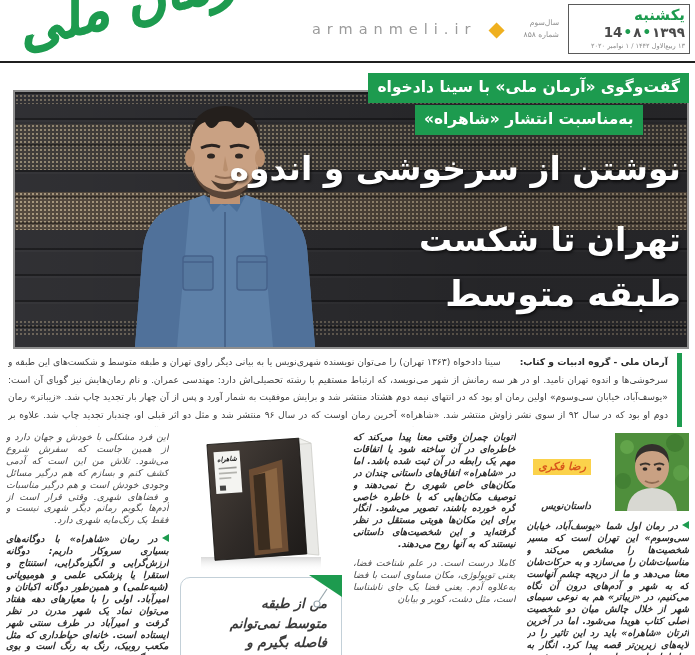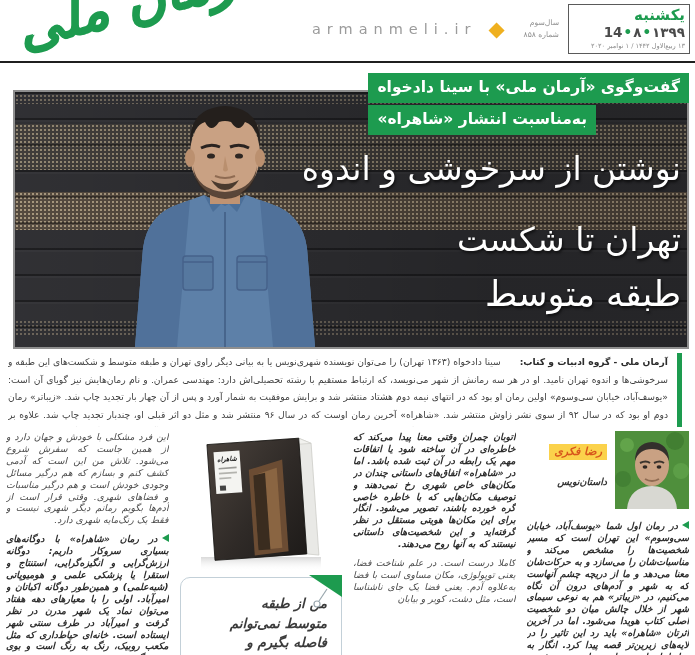--- a/index.html
+++ b/index.html
@@ -31,28 +31,28 @@
   .band.b2{top:32px;height:46px;opacity:.8;
         background-color:rgba(120,105,85,0.35);}
   .band.b3{top:100px;height:38px;opacity:.95;background-color:rgba(150,125,90,0.45);}
   .band.b4{top:228px;height:16px;opacity:.5;}
   .slats{position:absolute;inset:0;
         background:repeating-linear-gradient(180deg,rgba(0,0,0,0.38) 0 2px,rgba(255,255,255,0.03) 2px 4px,transparent 4px 26px);}
   .photo-shade{position:absolute;inset:0;background:linear-gradient(90deg,rgba(0,0,0,0.12),rgba(0,0,0,0.32) 70%);}
   .man{position:absolute;left:92px;top:4px;}
 
   
-  .kicker{position:absolute;right:6px;top:73px;text-align:left;z-index:6;direction:rtl;}
+  .kicker{position:absolute;right:6px;top:73px;text-align:center;z-index:6;direction:rtl;}
   .kicker-line{display:block;}
   .kicker-line span{display:inline-block;background:#1d9b4f;color:#fff;font-weight:bold;
         font-size:15.5px;line-height:20px;padding:4px 9px 6px;margin-bottom:2px;}
 
   
   .headline{position:absolute;right:14px;top:146px;text-align:right;direction:rtl;color:#fff;
-        font-weight:normal;z-index:6;}
+        font-weight:bold;z-index:6;}
   .hl{text-shadow:1px 2px 3px rgba(0,0,0,0.65);}
   .hl1{font-size:33px;line-height:46px;margin-bottom:28px;}
   .hl2{font-size:33px;line-height:40px;margin-bottom:14px;}
   .hl3{font-size:35px;line-height:40px;margin-left:72px;}
 
   
   .lead{position:absolute;top:353px;left:8px;right:13px;direction:rtl;text-align:justify;
         font-size:9.2px;line-height:17.6px;color:#3f3f3f;border-right:5px solid #1d9b4f;
         padding-right:9px;height:74px;overflow:hidden;}
   .lead b{color:#2c2c2c;margin-left:16px;}
@@ -61,26 +61,26 @@
   .cols{position:absolute;top:431px;right:6px;left:6px;bottom:0;display:flex;gap:11px;
         direction:rtl;overflow:hidden;}
   .col{flex:1;overflow:hidden;font-style:italic;}
   .col p{margin:0 0 7px;font-size:9.3px;line-height:11.9px;text-align:justify;direction:rtl;}
   .q{font-weight:bold;color:#2d2d2d;}
   .a{color:#4a4a4a;}
   .mark{display:inline-block;width:0;height:0;border-top:4px solid transparent;
         border-bottom:4px solid transparent;border-right:7px solid #1d9b4f;margin-left:4px;}
 
   
-  .author{display:flex;direction:rtl;gap:8px;margin-bottom:9px;height:80px;}
+  .author{display:flex;direction:rtl;gap:24px;margin-bottom:9px;height:80px;align-items:flex-end;}
   .author-photo{width:74px;height:78px;flex:none;overflow:hidden;}
   .author-names{padding-top:9px;text-align:right;flex:1;}
   .author-name{display:inline-block;background:#fbd24b;color:#d8571c;font-weight:bold;
         font-size:11px;padding:1px 5px 2px;}
-  .author-role{margin-top:16px;font-weight:bold;color:#333;font-size:9.5px;}
+  .author-role{margin-top:25px;font-weight:bold;color:#333;font-size:9.5px;}
 
   
   .book{display:block;margin:0 auto 6px;}
   .quote-box{position:relative;border:1px solid #c3d0d8;border-radius:10px;
         padding:16px 12px 10px;margin-top:4px;min-height:92px;}
   .quote-flag{position:absolute;top:-3px;left:auto;right:-4px;}
   .quote-text{font-size:13.5px;font-weight:bold;color:#3b3b3b;text-align:right;
         line-height:19.5px;direction:rtl;width:112px;margin-right:2px;}
 </style>
 </head>

